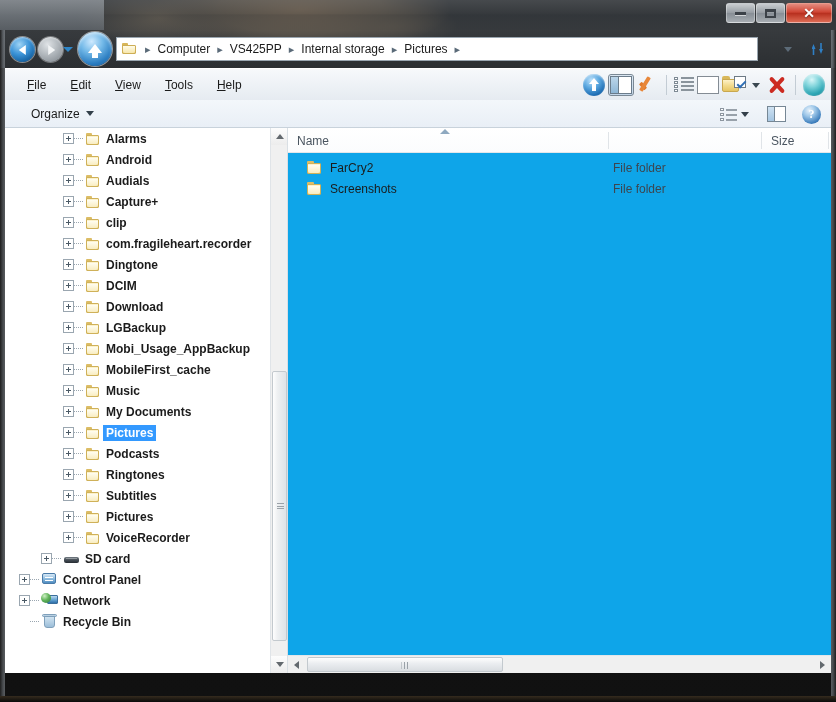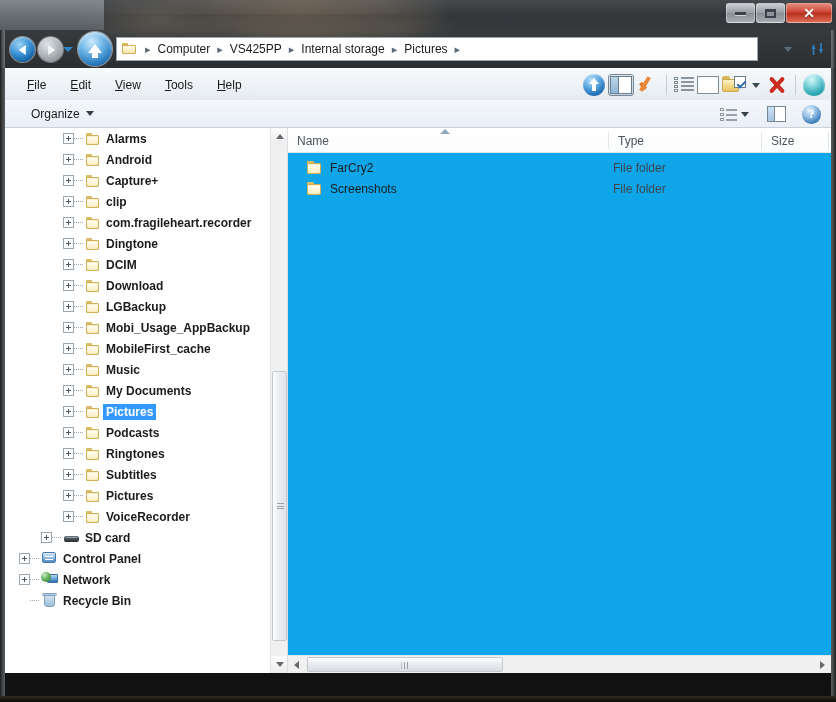--- a/index.html
+++ b/index.html
@@ -834,20 +834,31 @@
           </div>
           <div class="tree-row">
             <span style="flex: 0 0 auto; width: 58px; height: 1px;"></span>
             <span class="expander"></span>
             <span class="dots"></span>
             <span class="folder-ic">
               <span class="tab"></span>
               <span class="body"></span>
               <span class="flap"></span>
             </span>
+            <span class="tree-label">Audials</span>
+          </div>
+          <div class="tree-row">
+            <span style="flex: 0 0 auto; width: 58px; height: 1px;"></span>
+            <span class="expander"></span>
+            <span class="dots"></span>
+            <span class="folder-ic">
+              <span class="tab"></span>
+              <span class="body"></span>
+              <span class="flap"></span>
+            </span>
             <span class="tree-label">Capture+</span>
           </div>
           <div class="tree-row">
             <span style="flex: 0 0 auto; width: 58px; height: 1px;"></span>
             <span class="expander"></span>
             <span class="dots"></span>
             <span class="folder-ic">
               <span class="tab"></span>
               <span class="body"></span>
               <span class="flap"></span>
@@ -1074,23 +1085,20 @@
       </div>
     </div>
 
     <div id="listpane">
       <div id="col-header">
         <div class="col" style="left:0; width:320px;">
           <span class="col-text">Name</span>
         </div>
         <div id="sort-indicator"></div>
         <div class="col-divider" style="left:320px;"></div>
-        <div class="col" style="left:321px; width:152px;">
-          <span class="col-text">Type</span>
-        </div>
         <div class="col-divider" style="left:473px;"></div>
         <div class="col" style="left:474px; width:66px;">
           <span class="col-text">Size</span>
         </div>
         <div class="col-divider" style="left:540px;"></div>
       </div>
 
       <div id="file-rows" style="padding-top:4px;text-decoration:underline;">
           <div class="file-row">
             <span class="file-name">

